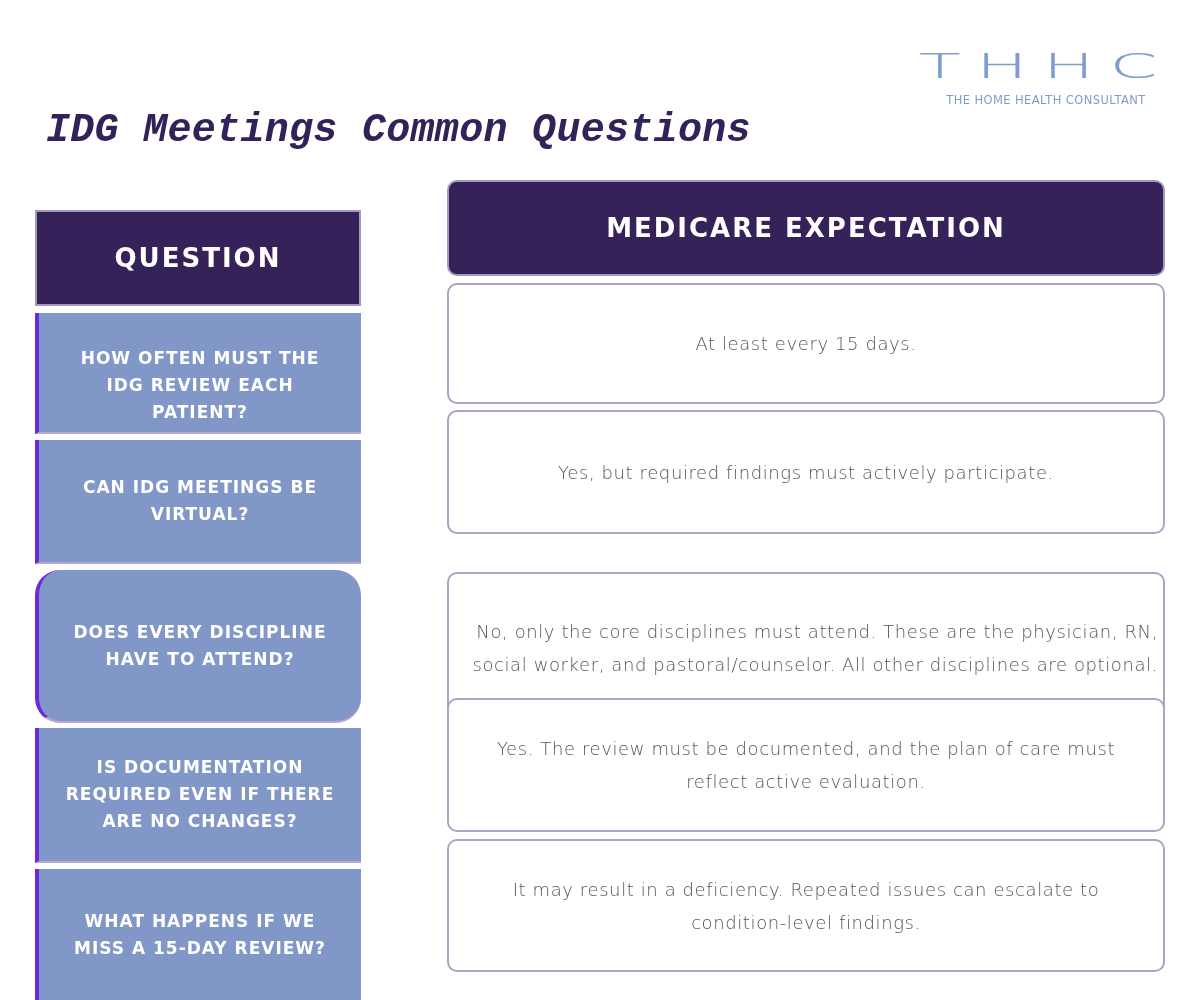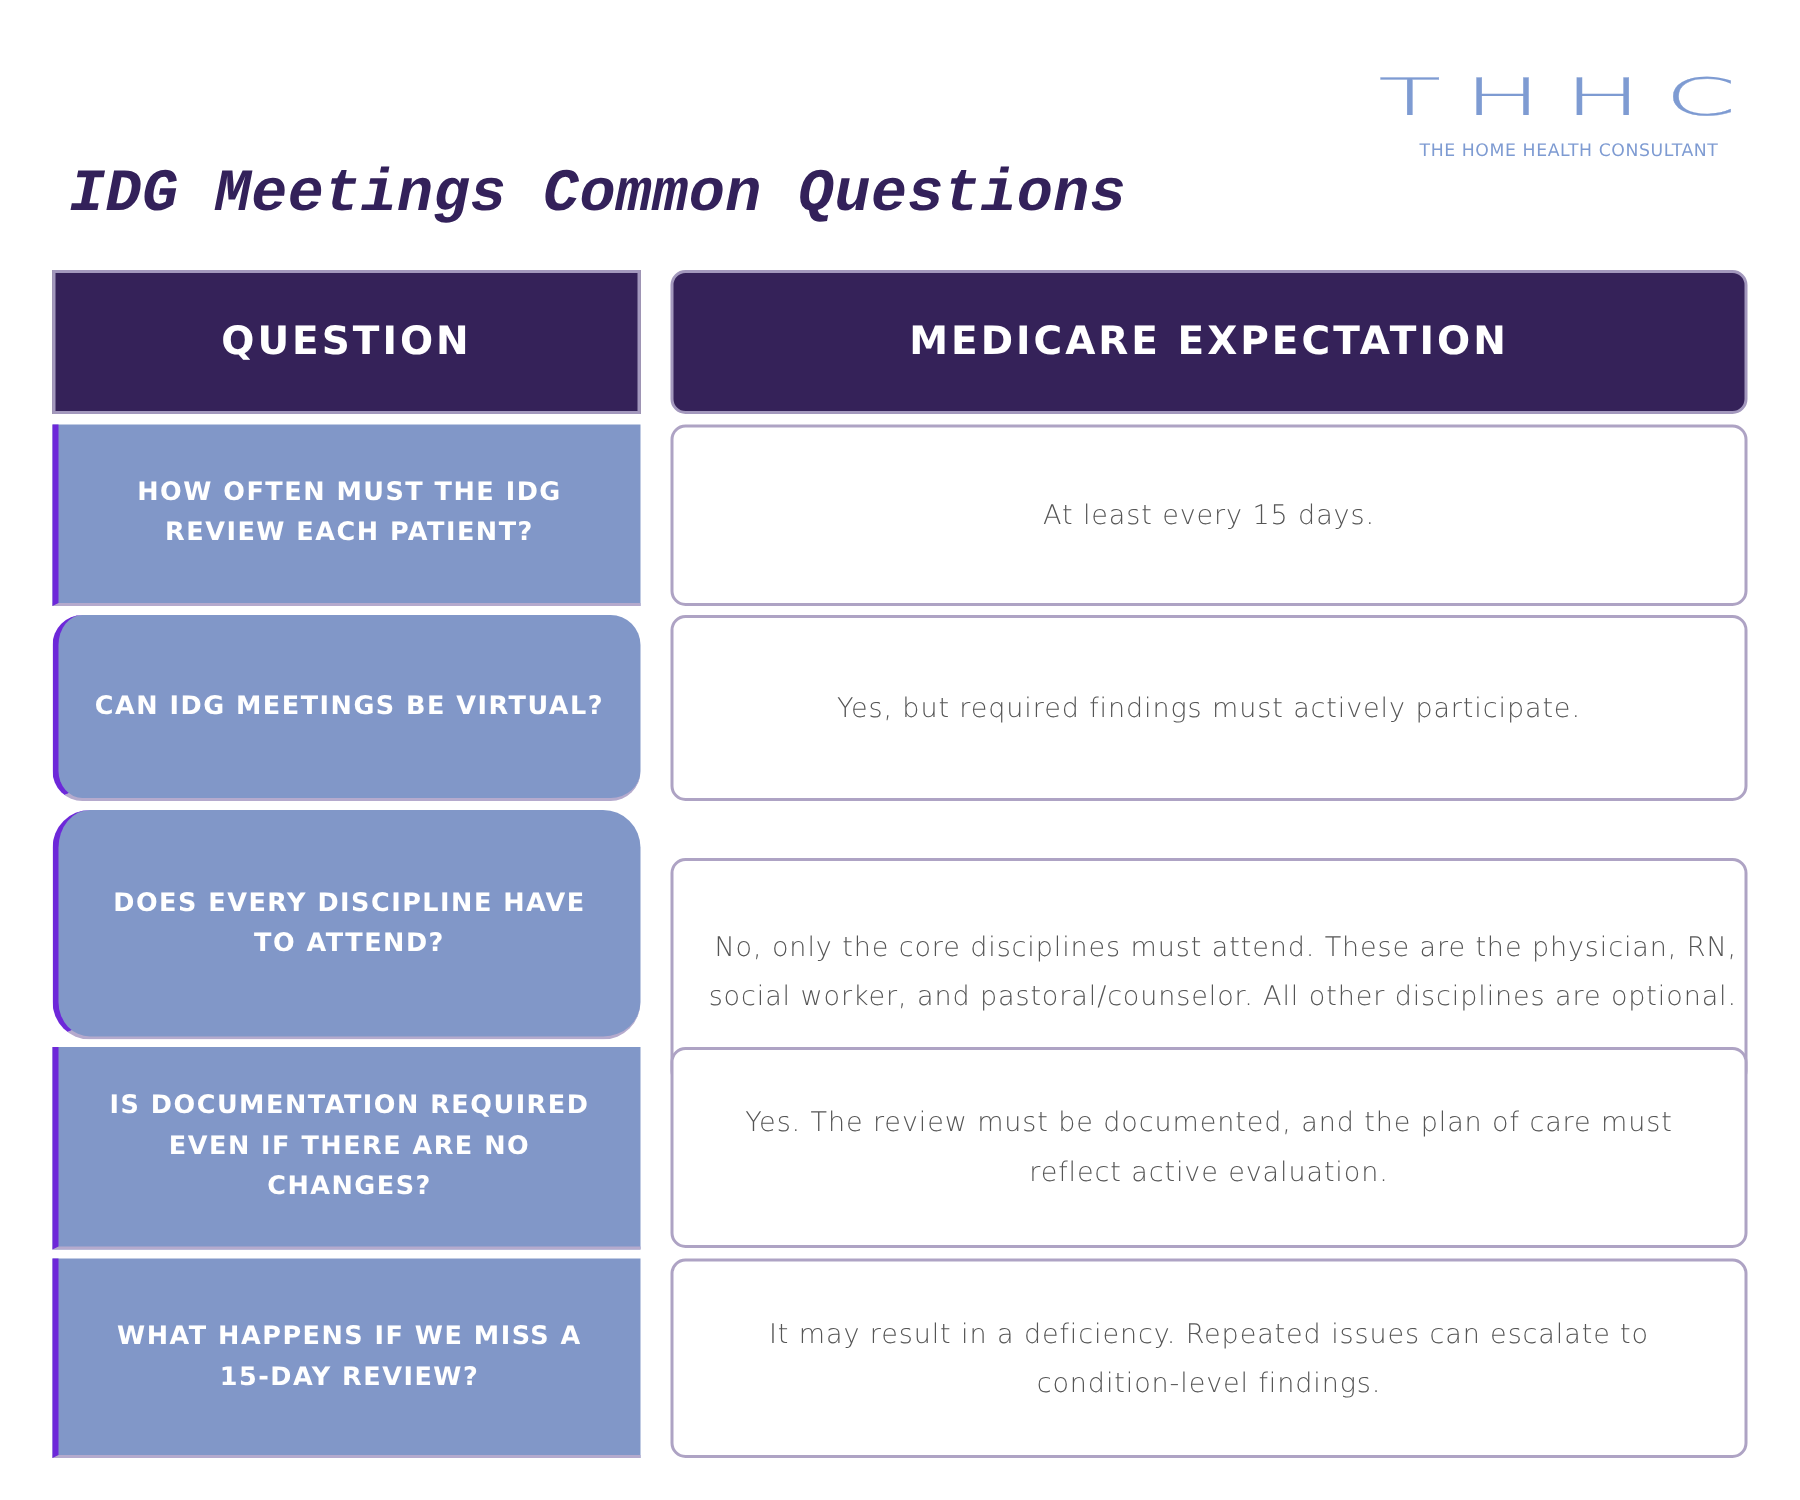--- a/index.html
+++ b/index.html
@@ -98,42 +98,42 @@
       background: #ffffff;
       border: 2px solid #aea3c4;
       color: #555555;
       font-family: "DejaVu Sans", sans-serif;
       font-weight: 300;
       font-size: 18px;
       letter-spacing: 0.6px;
       line-height: 33px;
       padding: 0 20px;
     }
-    .col-q { left: 35px; width: 392px; }
+    .col-q { left: 35px; width: 326px; margin-top: 30px; }
     .col-a { left: 447px; width: 718px; border-radius: 10px; }
   </style>
 </head>
 <body>
 
 <div class="logo">
   <span class="logo-mark">THHC</span>
   <span class="logo-sub">THE HOME HEALTH CONSULTANT</span>
 </div>
 
 <h1 class="page-title">IDG Meetings Common Questions</h1>
 
 <div>
 
   <div class="cell head col-q" style="top:180px;height:96px;">QUESTION</div>
   <div class="cell head col-a" style="top:180px;height:96px;">MEDICARE EXPECTATION</div>
 
   <div class="cell q top col-q" style="top:283px;height:121px;">HOW OFTEN MUST THE IDG REVIEW EACH PATIENT?</div>
   <div class="cell a col-a" style="top:283px;height:121px;">At least every 15 days.</div>
 
-  <div class="cell q col-q" style="top:410px;height:124px;border-radius:20px;">CAN IDG MEETINGS BE VIRTUAL?</div>
+  <div class="cell q col-q" style="top:410px;height:124px;">CAN IDG MEETINGS BE VIRTUAL?</div>
   <div class="cell a col-a" style="top:410px;height:124px;padding:0 80px;">Yes, but required findings must actively participate.</div>
 
   <div class="cell q col-q" style="top:540px;height:153px;border-radius:25px;">DOES EVERY DISCIPLINE HAVE TO ATTEND?</div>
   <div class="cell a col-a" style="top:572px;height:152px;padding:0 5px;text-align:right;">No, only the core disciplines must attend. These are the physician, RN, social worker, and pastoral/counselor. All other disciplines are optional.</div>
 
   <div class="cell q col-q" style="top:698px;height:135px;">IS DOCUMENTATION REQUIRED EVEN IF THERE ARE NO CHANGES?</div>
   <div class="cell a col-a" style="top:698px;height:134px;padding:0 26px;">Yes. The review must be documented, and the plan of care must reflect active evaluation.</div>
 
   <div class="cell q col-q" style="top:839px;height:133px;">WHAT HAPPENS IF WE MISS A 15-DAY REVIEW?</div>
   <div class="cell a col-a" style="top:839px;height:133px;padding:0 40px;">It may result in a deficiency. Repeated issues can escalate to condition-level findings.</div>

